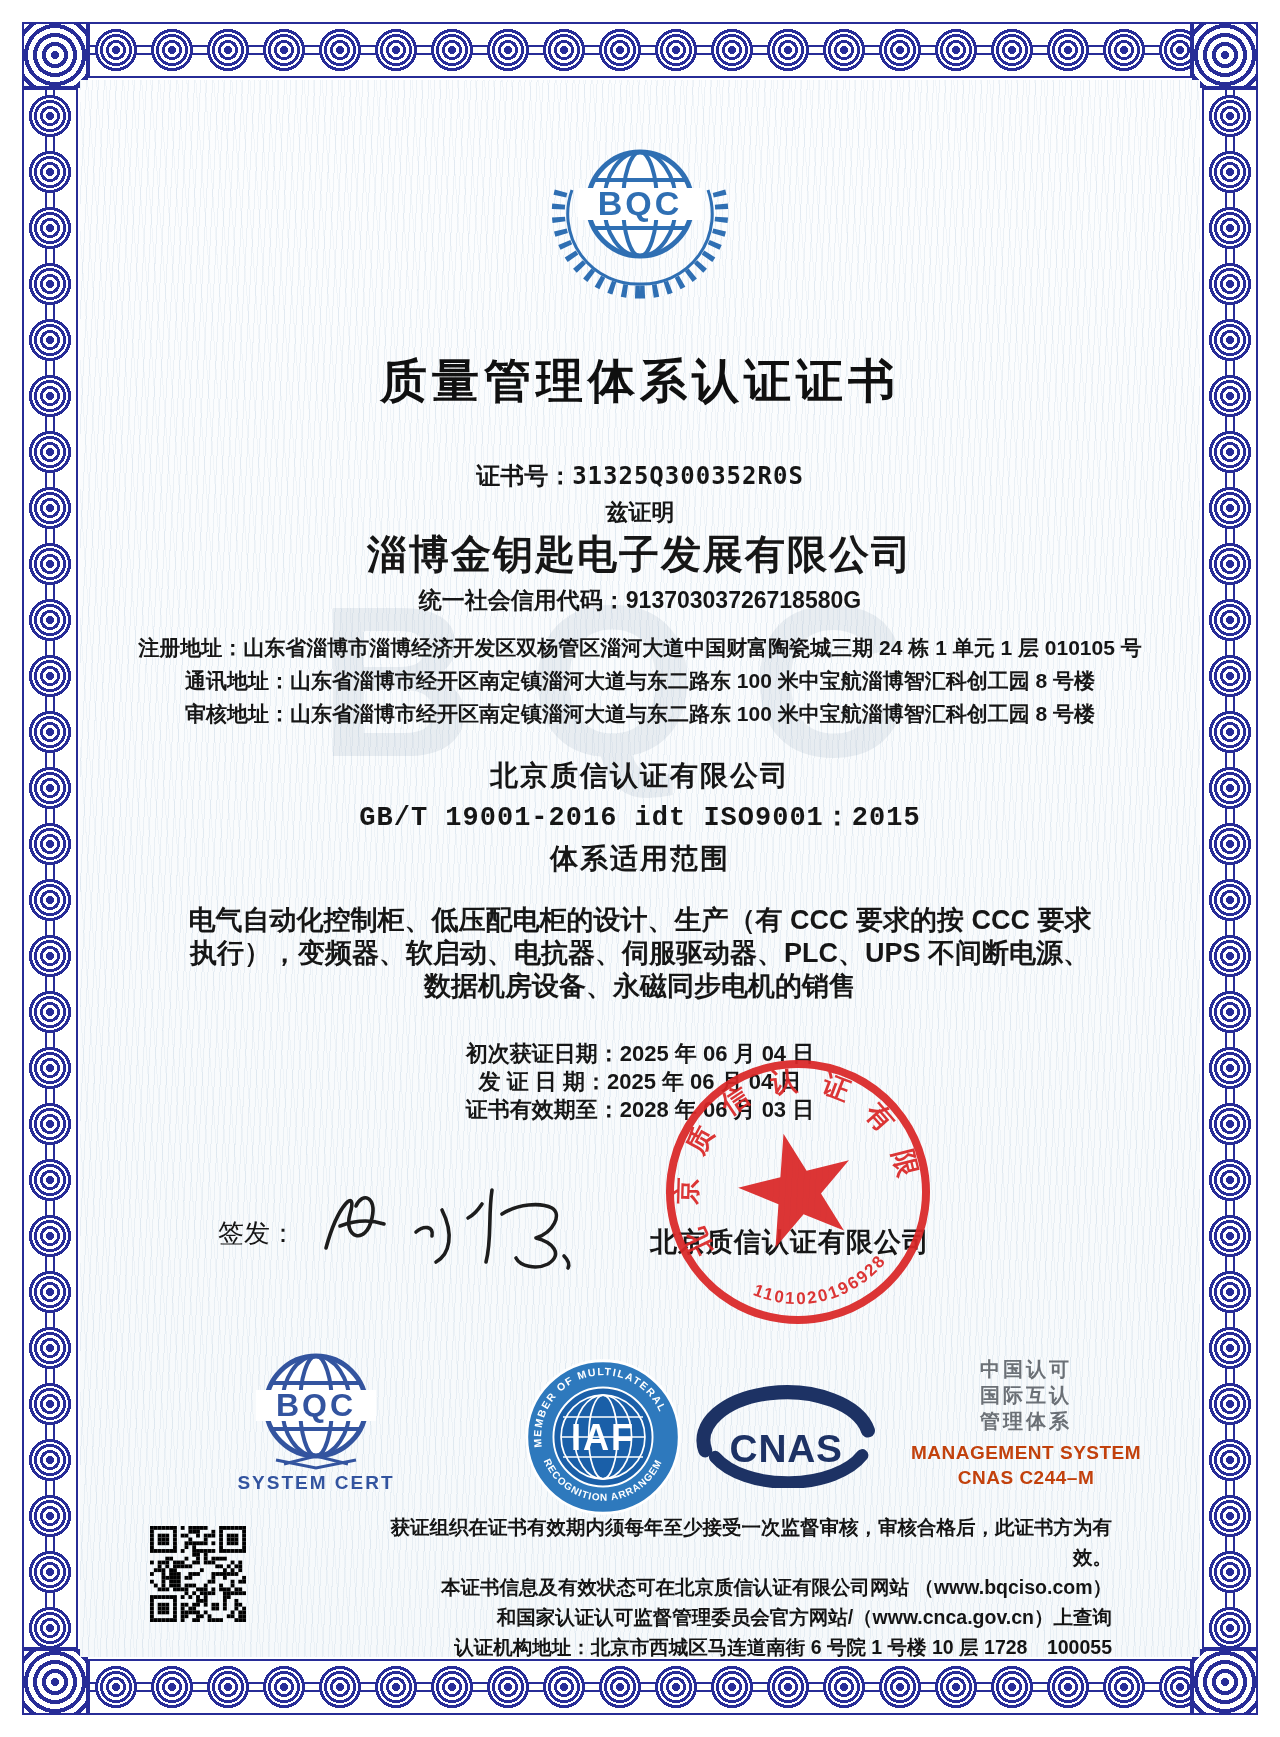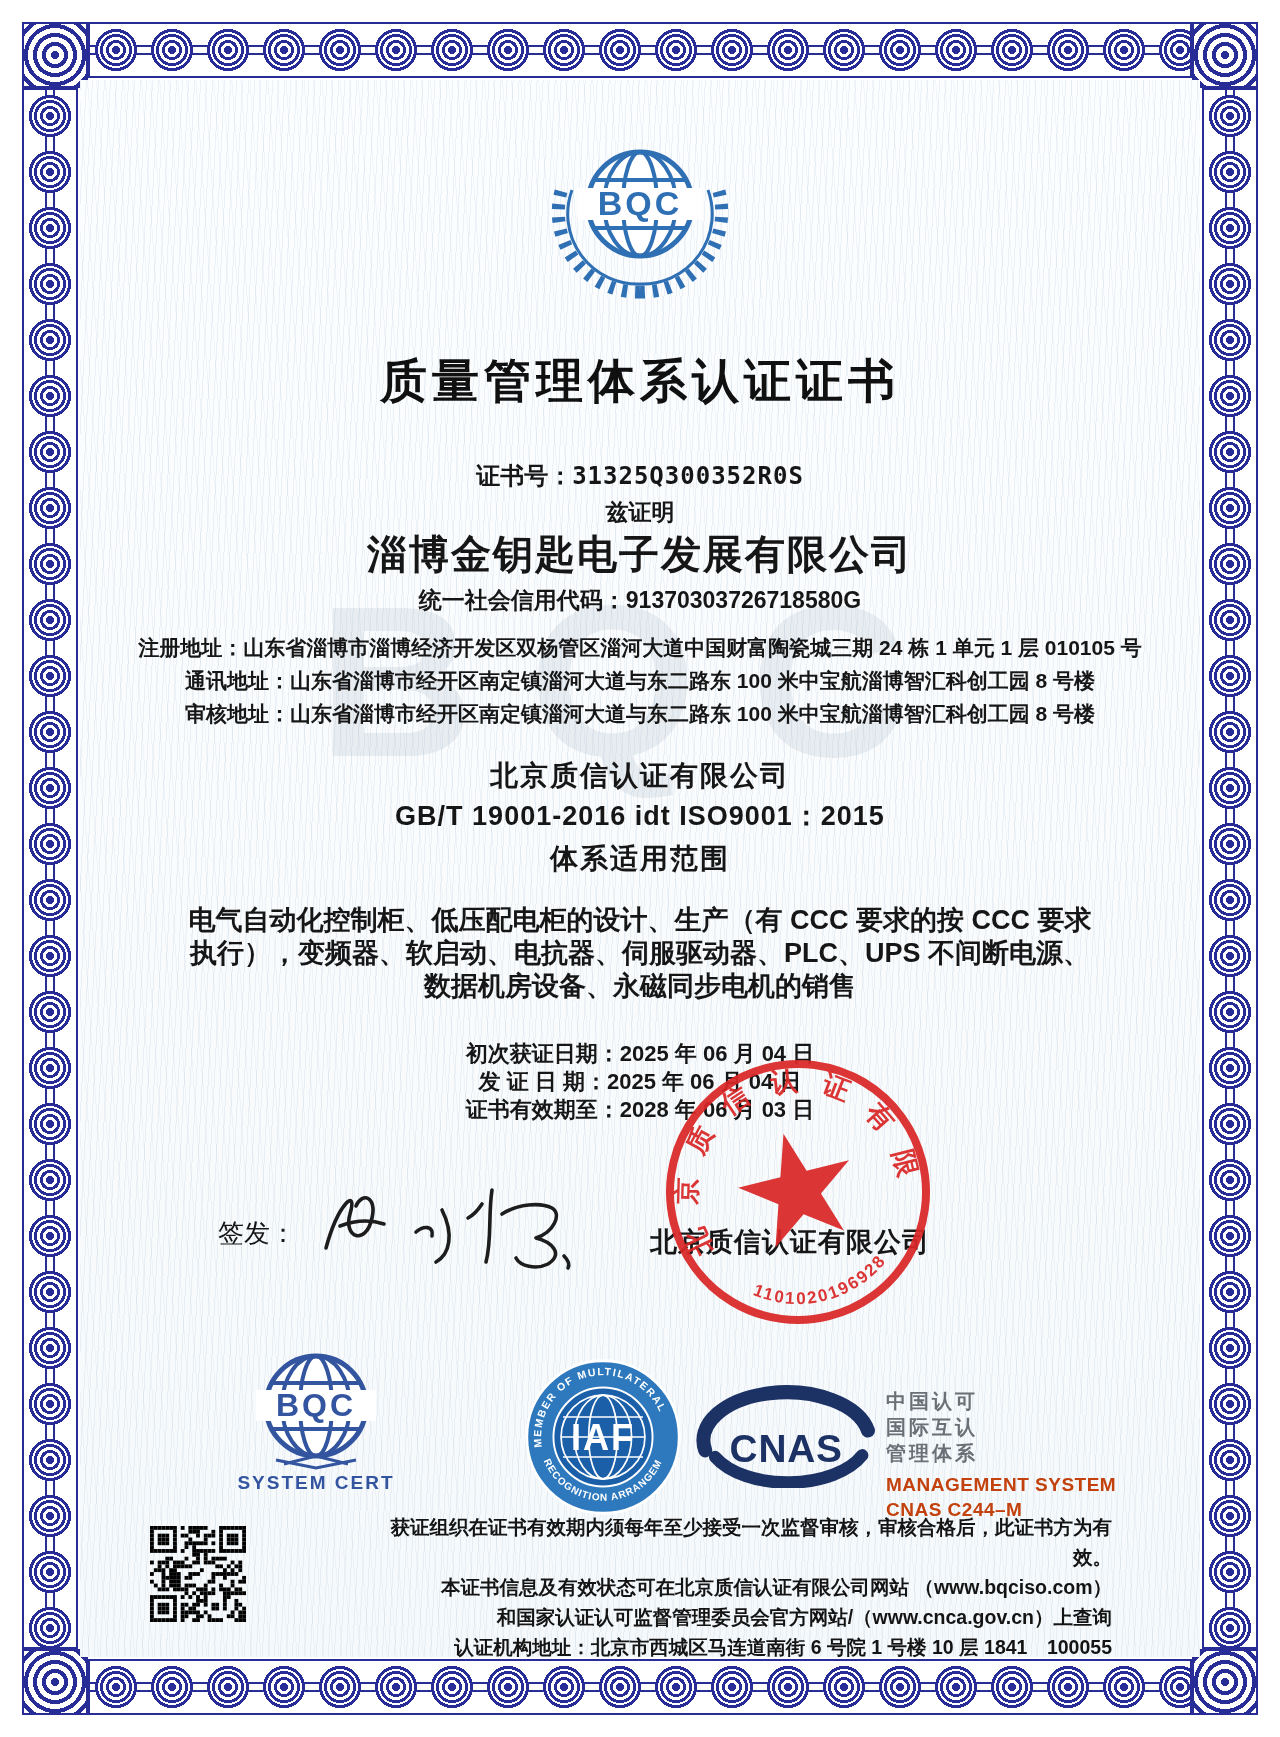--- a/index.html
+++ b/index.html
@@ -31,34 +31,34 @@
   
   .ctr{position:absolute;left:90px;right:90px;text-align:center;}
   .title{top:350px;font-size:47px;font-weight:700;letter-spacing:5px;color:#101010;}
   .certno{top:460px;font-size:24px;font-weight:600;}
   .certno .num{font-family:"DejaVu Sans Mono",monospace;letter-spacing:1px;}
   .hereby{top:497px;font-size:23px;font-weight:600;}
   .company{top:527px;font-size:40px;font-weight:700;letter-spacing:2px;}
   .credit{top:585px;font-size:23px;font-weight:600;}
   .addr{top:631px;font-size:21px;font-weight:600;line-height:33px;}
   .std-h{top:757px;font-size:28px;font-weight:700;letter-spacing:2px;}
-  .std{top:798px;font-size:27px;font-weight:700;font-family:Liberation Sans, sans-serif;letter-spacing:1px;}
+  .std{top:798px;font-size:27px;font-weight:700;font-family:Liberation Mono, monospace;letter-spacing:1px;}
   .scope-h{top:840px;font-size:28px;font-weight:700;letter-spacing:2px;}
   .scope{top:892px;font-size:27px;font-weight:600;line-height:33px;margin-top:12px;}
   .dates{top:1040px;font-size:22px;font-weight:600;line-height:28px;}
   .sign-label{position:absolute;left:218px;top:1216px;font-size:26px;font-weight:400;}
   .signature{position:absolute;left:296px;top:1170px;}
   .issuer{position:absolute;left:650px;top:1224px;font-size:27px;font-weight:600;letter-spacing:1px;}
   .seal{position:absolute;left:648px;top:1042px;width:300px;height:300px;transform:rotate(-14deg);opacity:.93;}
   
   .bqc2{position:absolute;left:196px;top:1352px;width:240px;text-align:center;}
   .bqc2 .sub{font-size:19px;font-weight:700;letter-spacing:2px;color:#33549f;margin-top:-2px;}
   .iaf{position:absolute;left:522px;top:1356px;}
   .cnas{position:absolute;left:692px;top:1378px;}
-  .accred{position:absolute;left:886px;top:1388px;width:280px;text-align:left;}
+  .accred{position:absolute;left:886px;top:1356px;width:280px;text-align:center;}
   .accred .cn{font-size:20px;line-height:26px;letter-spacing:3px;color:#6b7076;font-weight:600;}
   .accred .en{font-size:19px;line-height:25px;color:#c2410c;font-weight:600;margin-top:6px;letter-spacing:.5px;}
   
   .qr{position:absolute;left:150px;top:1526px;width:96px;height:96px;}
   .footer{position:absolute;left:352px;top:1512px;width:760px;font-size:19.5px;font-weight:600;line-height:30px;color:#141414;text-align:right;}
 </style>
 </head>
 <body>
 
 <div class="page">
@@ -526,16 +526,16 @@
       <rect x="3" y="24" width="1" height="1" fill="#000"></rect>
       <rect x="4" y="24" width="1" height="1" fill="#000"></rect>
       <rect x="5" y="24" width="1" height="1" fill="#000"></rect>
       <rect x="6" y="24" width="1" height="1" fill="#000"></rect>
     </svg>
 
   <div class="footer">
     <div>获证组织在证书有效期内须每年至少接受一次监督审核，审核合格后，此证书方为有效。</div>
     <div>本证书信息及有效状态可在北京质信认证有限公司网站 （www.bqciso.com）</div>
     <div>和国家认证认可监督管理委员会官方网站/（www.cnca.gov.cn）上查询</div>
-    <div>认证机构地址：北京市西城区马连道南街 6 号院 1 号楼 10 层 1841　100055</div>
+    <div>认证机构地址：北京市西城区马连道南街 6 号院 1 号楼 10 层 1728　100055</div>
   </div>
 
 </div>
 
 </body></html>

